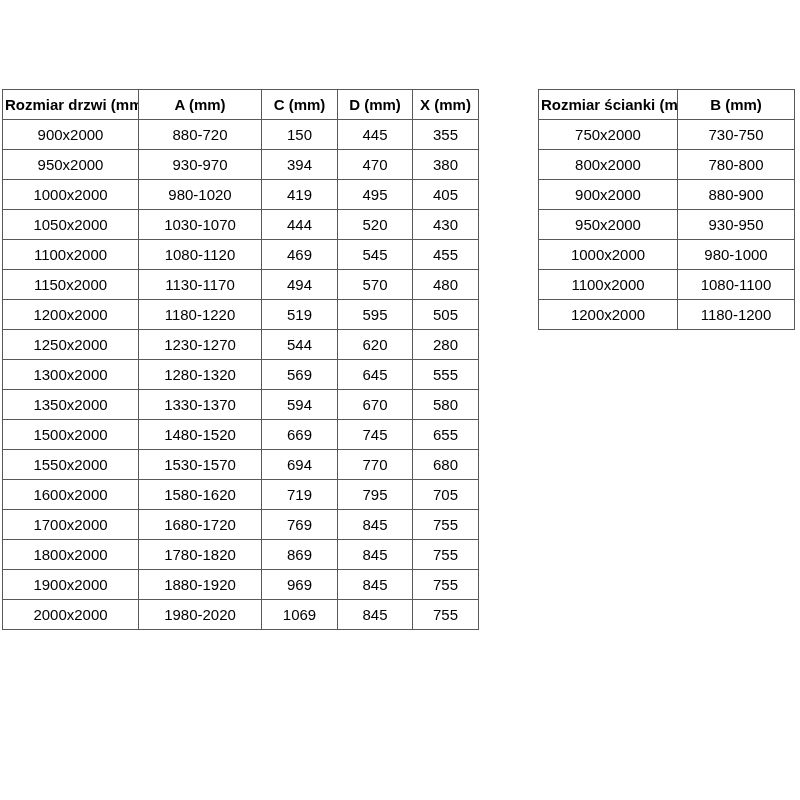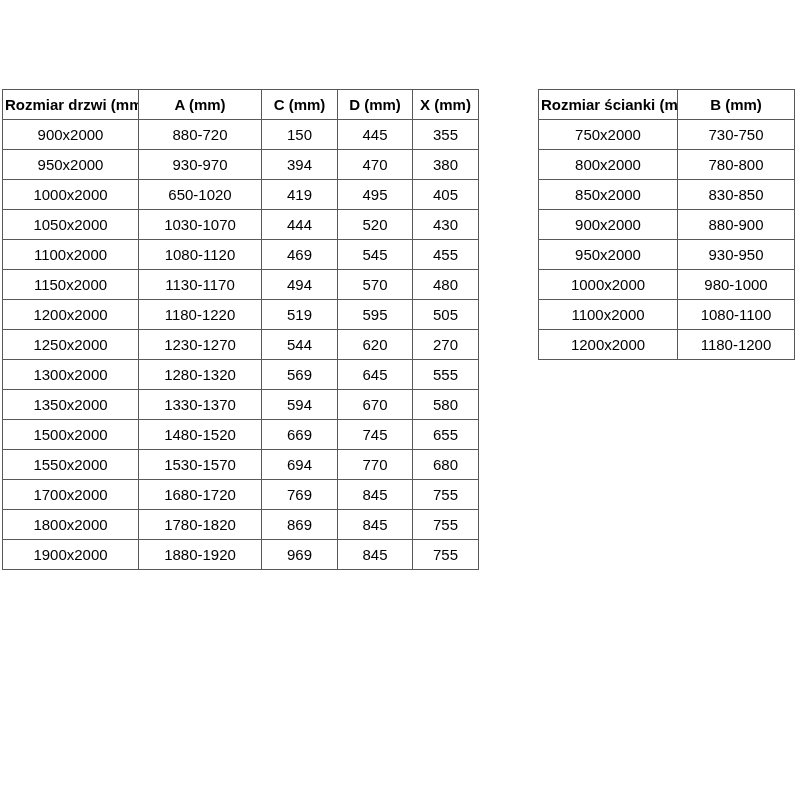--- a/index.html
+++ b/index.html
@@ -83,21 +83,21 @@
         </tr>
         <tr>
           <td>950x2000</td>
           <td>930-970</td>
           <td>394</td>
           <td>470</td>
           <td>380</td>
         </tr>
         <tr>
           <td>1000x2000</td>
-          <td>650-1020</td>
+          <td>980-1020</td>
           <td>419</td>
           <td>495</td>
           <td>405</td>
         </tr>
         <tr>
           <td>1050x2000</td>
           <td>1030-1070</td>
           <td>444</td>
           <td>520</td>
           <td>430</td>
@@ -121,21 +121,21 @@
           <td>1180-1220</td>
           <td>519</td>
           <td>595</td>
           <td>505</td>
         </tr>
         <tr>
           <td>1250x2000</td>
           <td>1230-1270</td>
           <td>544</td>
           <td>620</td>
-          <td>270</td>
+          <td>280</td>
         </tr>
         <tr>
           <td>1300x2000</td>
           <td>1280-1320</td>
           <td>569</td>
           <td>645</td>
           <td>555</td>
         </tr>
         <tr>
           <td>1350x2000</td>
@@ -152,37 +152,51 @@
           <td>655</td>
         </tr>
         <tr>
           <td>1550x2000</td>
           <td>1530-1570</td>
           <td>694</td>
           <td>770</td>
           <td>680</td>
         </tr>
         <tr>
+          <td>1600x2000</td>
+          <td>1580-1620</td>
+          <td>719</td>
+          <td>795</td>
+          <td>705</td>
+        </tr>
+        <tr>
           <td>1700x2000</td>
           <td>1680-1720</td>
           <td>769</td>
           <td>845</td>
           <td>755</td>
         </tr>
         <tr>
           <td>1800x2000</td>
           <td>1780-1820</td>
           <td>869</td>
           <td>845</td>
           <td>755</td>
         </tr>
         <tr>
           <td>1900x2000</td>
           <td>1880-1920</td>
           <td>969</td>
+          <td>845</td>
+          <td>755</td>
+        </tr>
+        <tr>
+          <td>2000x2000</td>
+          <td>1980-2020</td>
+          <td>1069</td>
           <td>845</td>
           <td>755</td>
         </tr>
       </tbody>
     </table>
 
   <table class="spec-table" id="walls-table">
     <colgroup>
       <col style="width:139px">
       <col style="width:117px">
@@ -196,24 +210,20 @@
       <tbody>
         <tr>
           <td>750x2000</td>
           <td>730-750</td>
         </tr>
         <tr>
           <td>800x2000</td>
           <td>780-800</td>
         </tr>
         <tr>
-          <td>850x2000</td>
-          <td>830-850</td>
-        </tr>
-        <tr>
           <td>900x2000</td>
           <td>880-900</td>
         </tr>
         <tr>
           <td>950x2000</td>
           <td>930-950</td>
         </tr>
         <tr>
           <td>1000x2000</td>
           <td>980-1000</td>

